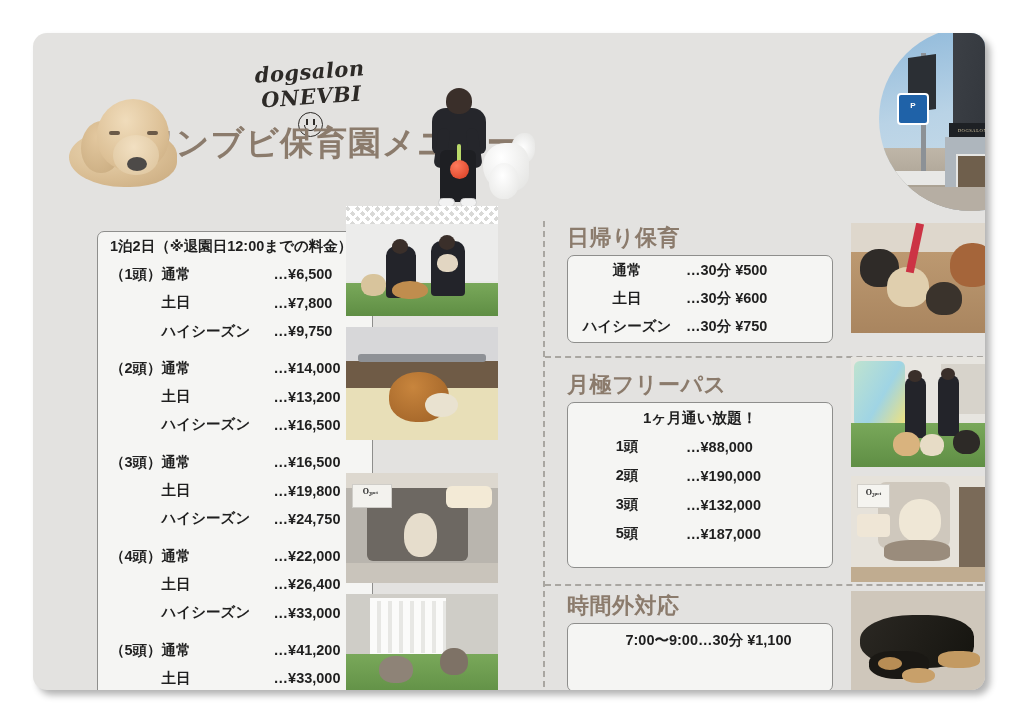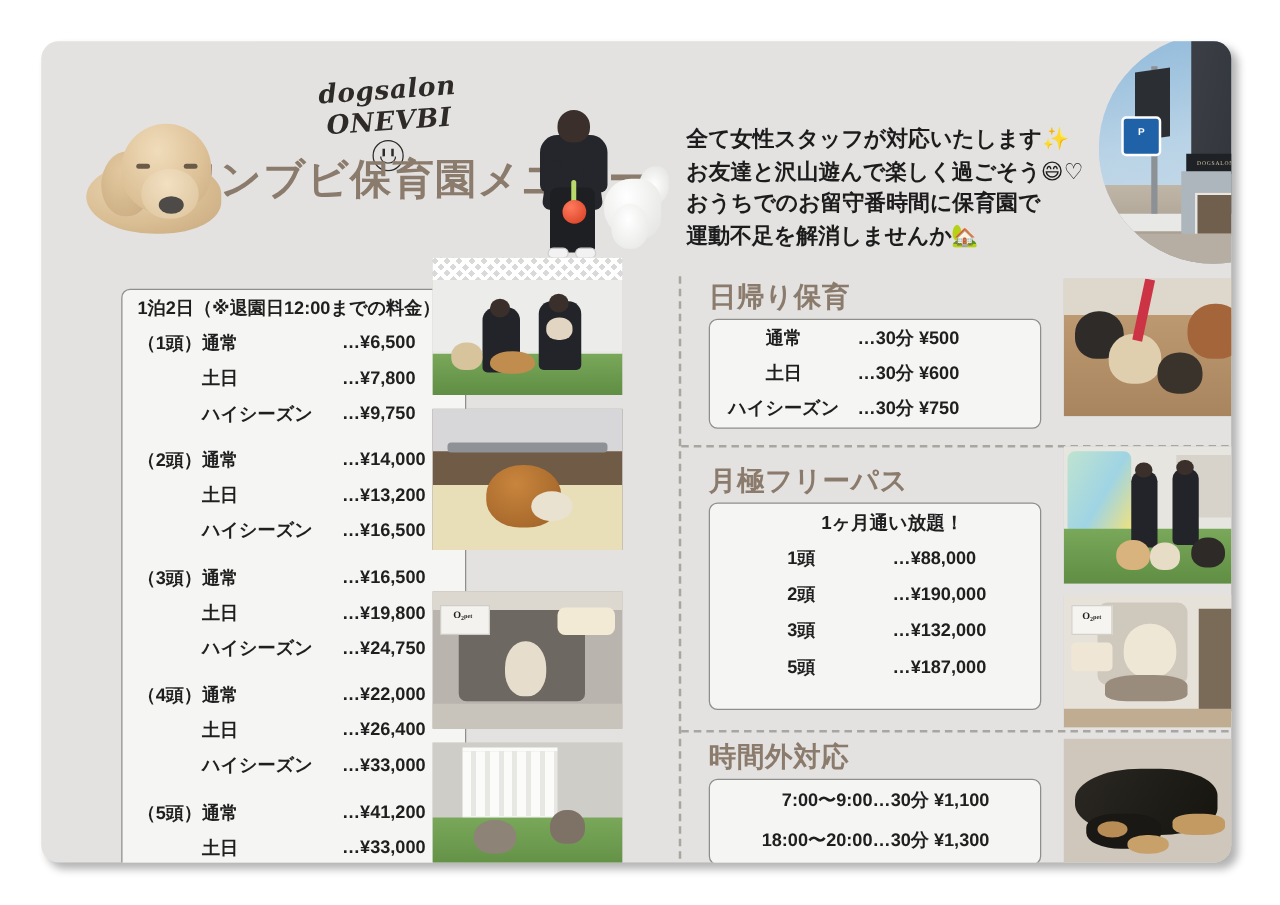--- a/index.html
+++ b/index.html
@@ -187,21 +187,21 @@
   #box-stay .c-grp { width:58px; }
   #box-stay .c-lab { width:112px; }
   #box-stay .spacer td { height:9px; }
 
   
   #box-day { left:534px; top:222px; width:266px; height:88px; }
   #box-day td { height:28px; vertical-align:middle; }
   #box-day .c-lab { width:118px; text-align:center; }
 
   #box-pass { left:534px; top:369px; width:266px; height:166px; }
-  #box-pass td { height:29px; vertical-align:middle;padding-left:28px; }
+  #box-pass td { height:29px; vertical-align:middle; }
   #box-pass .c-lab { width:118px; text-align:center; }
   #box-pass .hdr td { text-align:center; font-size:15px; padding-top:2px; }
 
   #box-after { left:534px; top:590px; width:266px; height:69px; }
   #box-after td { height:32px; vertical-align:middle; }
   #box-after .c-lab { width:130px; text-align:right; padding-left:14px; }
 
   
   .v-div {
     position:absolute; left:510px; top:188px; width:0; height:476px;
@@ -243,24 +243,20 @@
   <div class="card">
 
     <div class="hdr-logo">
       <span class="brand">dogsalon ONEVBI</span>
       <span class="smiley">
           <i></i>
         </span>
     </div>
 
     <div class="main-title">ワンブビ保育園メニュー</div>
-    <div class="intro">全て女性スタッフが対応いたします✨
-お友達と沢山遊んで楽しく過ごそう😄♡
-おうちでのお留守番時間に保育園で
-運動不足を解消しませんか🏡</div>
 
     <div class="cut-poodle">
       <div class="body"></div>
         <div class="ear"></div>
         <div class="head"></div>
       <div class="muzzle"></div>
         <div class="eye l"></div>
         <div class="eye r"></div>
       <div class="nose"></div>
     </div>
@@ -432,24 +428,20 @@
       </tbody>
         </table>
     </div>
 
     <div class="pbox" id="box-after">
       <table>
         <tbody>
             <tr>
           <td class="c-lab">7:00〜9:00</td>
           <td class="c-val">…30分 ¥1,100</td>
-            </tr>
-        <tr>
-          <td class="c-lab">18:00〜20:00</td>
-          <td class="c-val">…30分 ¥1,300</td>
             </tr>
       </tbody>
         </table>
     </div>
 
     <div class="ph" style="left:313px; top:173px; width:152px; height:110px;">
       <div class="wall" style="background:#e9e9e6;"></div>
       <div class="lattice"></div>
       <div style="position:absolute;left:0;top:16%;width:100%;height:52%;background:#ececeb;"></div>
       <div class="grass" style="height:30%;"></div>

